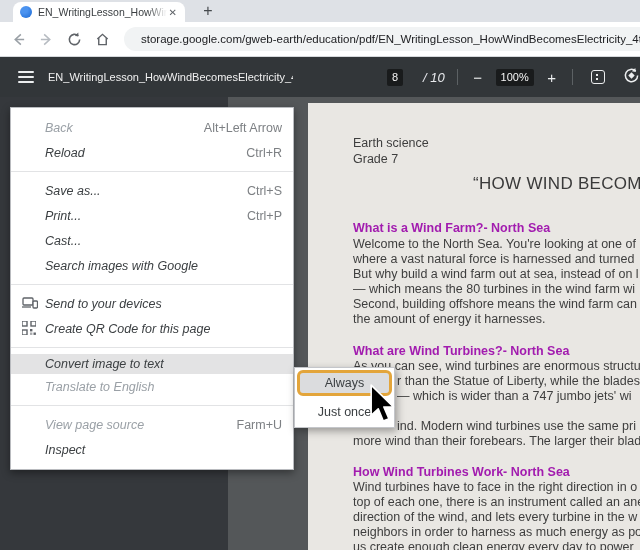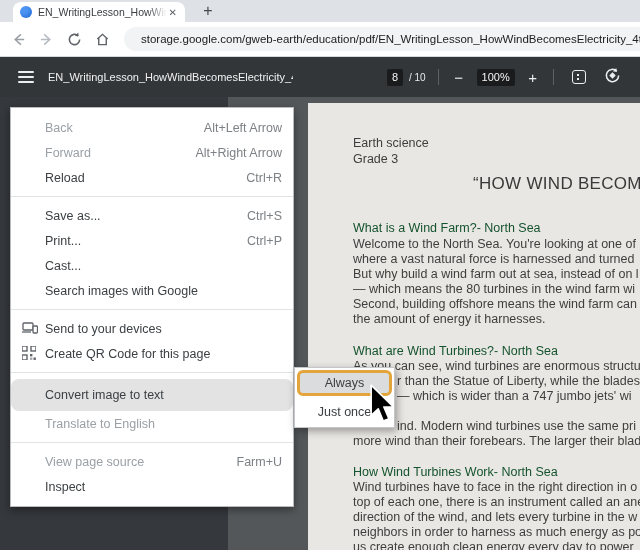--- a/index.html
+++ b/index.html
@@ -26,46 +26,46 @@
   .url { font-size:11.5px; color:#202124; margin-left:7px; white-space:nowrap; }
 
   
   .pdfbar { position:absolute; left:0; top:57px; width:640px; height:40px; background:#323639;
             display:flex; align-items:center; color:#f1f1f1; }
   .burger { width:16px; margin:0 0 0 18px; }
   .burger div { height:2px; background:#eceeef; margin:3px 0; border-radius:1px; }
   .pdftitle { font-size:11px; color:#f1f1f1; margin-left:14px; white-space:nowrap; overflow:hidden; width:245px; }
   .pagebox, .zoombox { background:#191b1c; color:#f5f5f5; font-size:11px; text-align:center; border-radius:2px; }
   .pagebox { width:16px; height:17px; line-height:17px; margin-left:94px; }
-  .pagetotal { font-size:10px; margin-left:6px; color:#e8eaed; }
+  .pagetotal { font-size:13px; margin-left:20px; color:#e8eaed;font-style:italic; }
   .vdiv { width:1px; height:16px; background:#5c6164; margin:0 12px; }
   .zbtn { font-size:15px; color:#eceeef; width:16px; text-align:center; }
   .zoombox { width:38px; height:17px; line-height:17px; margin:0 10px; }
   .fit-ic { width:14px; height:14px; border:1.5px solid #eceeef; border-radius:3px; position:relative; margin-left:6px; }
   .fit-ic i { position:absolute; left:4.5px; width:2px; height:2px; background:#eceeef; }
   .rot-ic { margin-left:18px; }
 
   
   .side-panel { position:absolute; left:0; top:97px; width:228px; height:453px; background:#35383c; }
   .viewer-bg  { position:absolute; left:228px; top:97px; width:412px; height:453px; background:#545759; }
   .page { position:absolute; left:308px; top:103px; width:345px; height:447px; background:#e9e7e3;
           color:#3e3e3e; font-size:12.5px; }
   .page .ln { position:absolute; white-space:nowrap; }
-  .page .hd { font-weight:normal; color:#14532d; }
+  .page .hd { font-weight:bold; color:#a21caf; }
   .doctitle { font-size:17px; color:#3a3a3a; letter-spacing:.3px; }
 
   
   .menu { position:absolute; left:10px; top:107px; width:284px; background:#fff;
           border:1px solid #b9bbbf; box-shadow:0 3px 8px rgba(0,0,0,.4); padding:7px 0; z-index:5; }
   .mi { position:relative; height:25px; display:flex; align-items:center; padding:0 11px 0 34px;
         font-size:12.5px; color:#3c4043; }
-  .mi .lab { flex:1; }
+  .mi .lab { flex:1;font-style:italic; }
   .mi .sc { color:#7d8084; font-size:12.5px; }
   .mi.muted { color:#9aa0a6; }
-  .mi.hl { background:#e3e3e4; height:32px;border-radius:8px; }
+  .mi.hl { background:#e3e3e4; height:20px; }
   .mi .lic { position:absolute; left:11px; top:50%; transform:translateY(-50%); width:16px; height:16px; }
   .msep { height:1px; background:#e2e3e5; margin:6px 0; }
 
   
   .submenu { position:absolute; left:294px; top:367px; width:101px; background:#fff;
              border:1px solid #c4c6ca; box-shadow:2px 3px 8px rgba(0,0,0,.35); padding:2px; z-index:6; }
   .smi { height:27px; display:flex; align-items:center; justify-content:center;
          font-size:12.5px; color:#3c4043; }
   .smi.sel { background:#dbdcde; border:3px solid #e3a53b; border-radius:6px; height:26px; margin-bottom:2px; }
 
@@ -139,21 +139,21 @@
         <rect x="6.6" y="6.6" width="4.8" height="4.8" fill="#eceeef" transform="rotate(45 9 9)"></rect>
       </svg>
   </span>
 </div>
 
 <div class="side-panel"></div>
 <div class="viewer-bg"></div>
 
 <div class="page">
   <div class="ln" style="left:45px; top:33px">Earth science</div>
-  <div class="ln" style="left:45px; top:49px">Grade 3</div>
+  <div class="ln" style="left:45px; top:49px">Grade 7</div>
   <div class="ln doctitle" style="left:165px; top:71px">“HOW WIND BECOMES</div>
 
   <div class="ln hd" style="left:45px; top:118px">What is a Wind Farm?- North Sea</div>
   <div class="ln" style="left:45px; top:134px">Welcome to the North Sea. You're looking at one of</div>
   <div class="ln" style="left:45px; top:149px">where a vast natural force is harnessed and turned</div>
   <div class="ln" style="left:45px; top:164px">But why build a wind farm out at sea, instead of on l</div>
   <div class="ln" style="left:45px; top:179px">— which means the 80 turbines in the wind farm wi</div>
   <div class="ln" style="left:45px; top:194px">Second, building offshore means the wind farm can</div>
   <div class="ln" style="left:45px; top:209px">the amount of energy it harnesses.</div>
 
@@ -169,24 +169,20 @@
   <div class="ln" style="left:45px; top:392px">top of each one, there is an instrument called an ane</div>
   <div class="ln" style="left:45px; top:407px">direction of the wind, and lets every turbine in the w</div>
   <div class="ln" style="left:45px; top:422px">neighbors in order to harness as much energy as po</div>
   <div class="ln" style="left:45px; top:437px">us create enough clean energy every day to power</div>
 </div>
 
 <div class="menu">
   <div class="mi muted">
     <span class="lab">Back</span>
     <span class="sc">Alt+Left Arrow</span>
-  </div>
-  <div class="mi muted">
-    <span class="lab">Forward</span>
-    <span class="sc">Alt+Right Arrow</span>
   </div>
   <div class="mi">
     <span class="lab">Reload</span>
     <span class="sc">Ctrl+R</span>
   </div>
   <div class="msep"></div>
   <div class="mi">
     <span class="lab">Save as...</span>
     <span class="sc">Ctrl+S</span>
   </div>

